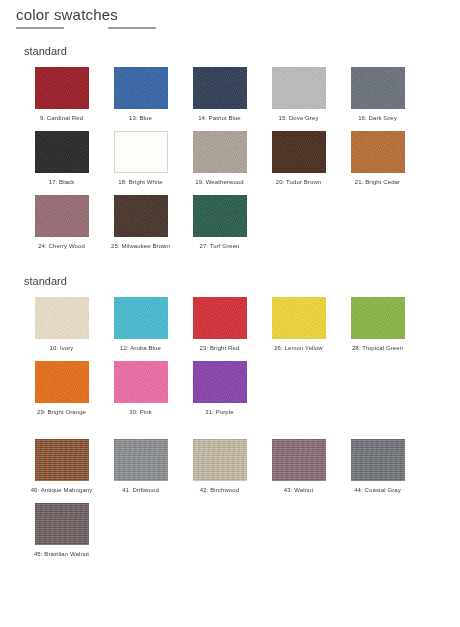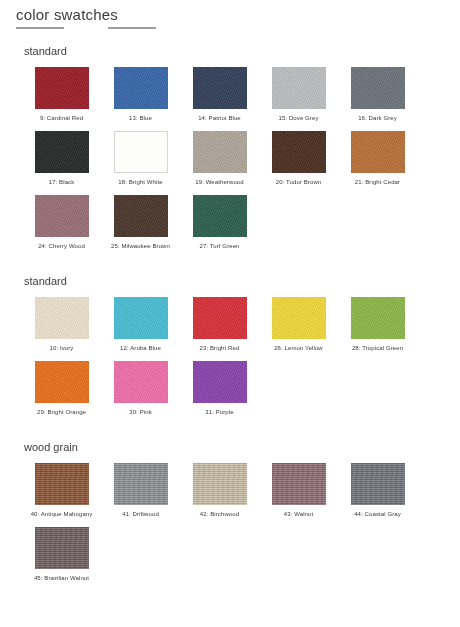--- a/index.html
+++ b/index.html
@@ -215,21 +215,20 @@
             <span class="swatch-chip" style="background-color: rgb(239, 111, 169);"></span>
             <div class="swatch-label">30: Pink</div>
           </div>
           <div class="swatch-cell">
             <span class="swatch-chip" style="background-color: rgb(139, 70, 174);"></span>
             <div class="swatch-label">31: Purple</div>
           </div>
         </div>
       </div>
       <div class="section">
-        <div class="section-heading">wood grain</div>
         <div class="swatch-grid">
           <div class="swatch-cell">
             <span class="swatch-chip grain" style="background-color: rgb(138, 82, 48);"></span>
             <div class="swatch-label">40: Antique Mahogany</div>
           </div>
           <div class="swatch-cell">
             <span class="swatch-chip grain" style="background-color: rgb(139, 144, 148);"></span>
             <div class="swatch-label">41: Driftwood</div>
           </div>
           <div class="swatch-cell">

